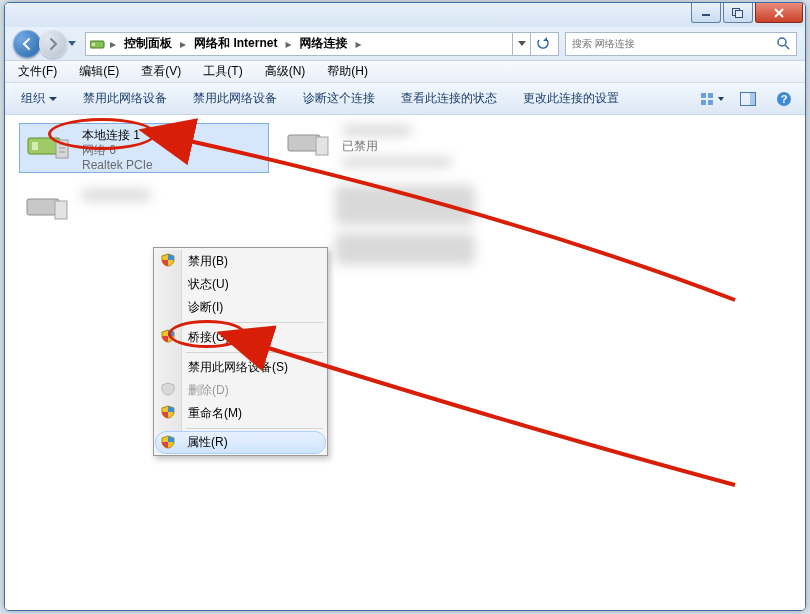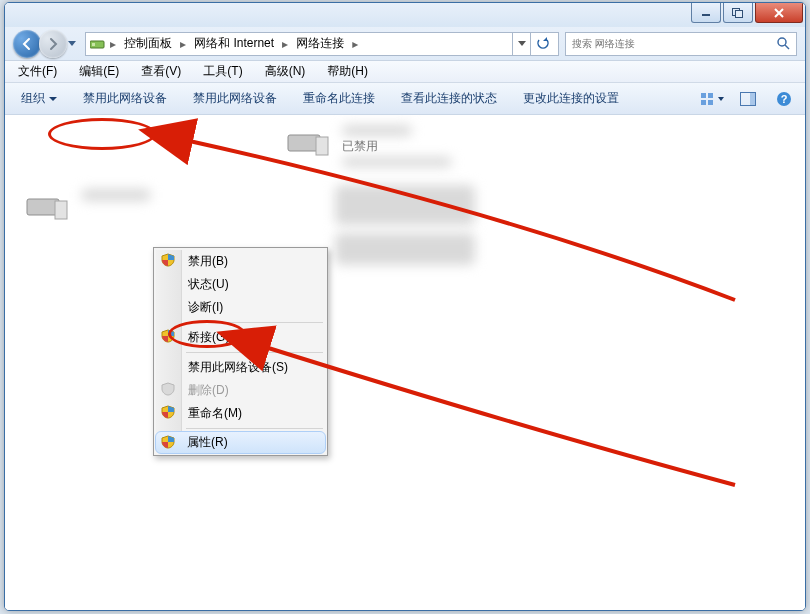--- a/index.html
+++ b/index.html
@@ -17,21 +17,21 @@
 
   
   .addrrow { height:34px; display:flex; align-items:center; gap:6px; padding:0 8px; background:linear-gradient(#e8f0fa,#dfeaf7); border-bottom:1px solid #c8d4e3; }
   .navbtns { display:flex; align-items:center; }
   .navcircle { width:28px; height:28px; border-radius:50%; background:radial-gradient(circle at 30% 30%, #6fa9e4, #2563a5); display:flex; align-items:center; justify-content:center; box-shadow:inset 0 0 2px rgba(255,255,255,.8), 0 1px 2px rgba(0,0,0,.3); margin-right:-2px; }
   .navcircle.fwd { background:radial-gradient(circle at 30% 30%, #e2e8ef, #b7c1cd); }
   .navdrop { width:14px; height:22px; display:flex; align-items:center; justify-content:center; }
 
   .breadcrumb { flex:1; height:24px; background:#fff; border:1px solid #a9b8cc; display:flex; align-items:center; padding:0 4px; gap:2px; }
   .bc-icon { width:16px; height:16px; display:flex; align-items:center; justify-content:center; }
-  .bc-item { padding:16px 4px; height:28px; display:flex; align-items:center; }
+  .bc-item { padding:16px 4px; height:28px; display:flex; align-items:center;font-weight:bold; }
   .bc-sep { color:#666; padding:0 2px; }
   .bc-tail { flex:1; }
   .bc-ctrl { display:flex; align-items:center; }
   .bc-dd { width:18px; height:22px; border-left:1px solid #a9b8cc; display:flex; align-items:center; justify-content:center; }
   .bc-ref { width:24px; height:22px; border-left:1px solid #a9b8cc; display:flex; align-items:center; justify-content:center; }
 
   .searchbox { width:232px; height:24px; background:#fff; border:1px solid #a9b8cc; display:flex; align-items:center; padding:0 4px; color:#777; }
   .searchbox .sicon { width:16px; height:16px; }
   .searchbox input { border:none; outline:none; flex:1; font-size:10px; background:transparent; }
 
@@ -57,21 +57,21 @@
   .item .l2, .item .l3 { color:#6b6b6b; }
 
   
   .blurblob { position:absolute; background:#d9d9d9; filter:blur(6px); border-radius:6px; }
 
   
   .ctxmenu { position:absolute; left:148px; top:132px; width:175px; background:#f4f4f4; border:1px solid #9a9a9a; box-shadow:2px 3px 6px rgba(0,0,0,.25); padding:2px; }
   .ctxmenu .gutter { position:absolute; left:2px; top:2px; bottom:2px; width:26px; background:linear-gradient(to right,#f1f1f1,#e6e6e6); border-right:1px solid #d9d9d9; }
   .ctx-item { position:relative; height:23px; display:flex; align-items:center; padding-left:32px; }
   .ctx-item.disabled { color:#9b9b9b; }
-  .ctx-item.hover { background:linear-gradient(#e7f1fe,#cfe4fb); border:1px solid #aecff7; border-radius:6px; margin:-1px; padding-left:31px; }
+  .ctx-item.hover { background:linear-gradient(#e7f1fe,#cfe4fb); border:1px solid #aecff7; border-radius:11px; margin:-1px; padding-left:31px; }
   .ctx-sep { height:1px; margin:3px 2px 3px 30px; background:#d4d4d4; }
   .ctx-icon { position:absolute; left:5px; top:3px; width:16px; height:16px; }
 
   .shield { width:14px; height:14px; display:inline-block; }
 
   
   .redcircle { position:absolute; border:3px solid #d81e06; border-radius:50%; pointer-events:none; }
   .arrow-svg { position:absolute; left:0; top:0; pointer-events:none; }
 
   
@@ -174,21 +174,21 @@
       <span class="mi">帮助(H)</span>
     </div>
 
     <div class="toolbar">
       <span class="tb-item org">
         <span>组织</span>
         <span class="dd-caret"></span>
       </span>
       <span class="tb-item">禁用此网络设备</span>
       <span class="tb-item">禁用此网络设备</span>
-      <span class="tb-item">重命名此连接</span>
+      <span class="tb-item">诊断这个连接</span>
       <span class="tb-item">查看此连接的状态</span>
       <span class="tb-item">更改此连接的设置</span>
       <span class="tb-spacer"></span>
       <span class="tb-icon">
         <svg width="16" height="14">
             <rect x="1" y="1" width="5" height="5" fill="#6aa0de"></rect>
             <rect x="8" y="1" width="5" height="5" fill="#6aa0de"></rect>
             <rect x="1" y="8" width="5" height="5" fill="#6aa0de"></rect>
             <rect x="8" y="8" width="5" height="5" fill="#6aa0de"></rect>
           </svg>
@@ -205,20 +205,37 @@
       <span class="tb-icon">
         <svg width="16" height="16">
             <circle cx="8" cy="8" r="7" fill="#3d8bd6"></circle>
             <text x="8" y="12" text-anchor="middle" fill="#fff" font-size="11" font-weight="bold">?</text>
           </svg>
       </span>
     </div>
 
     <div class="content">
 
+      <div class="item sel" style="left:14px; top:8px;">
+        <div class="icon">
+          <svg class="nic" width="48" height="34">
+            <rect x="2" y="4" width="32" height="16" rx="2" fill="#9ecb66" stroke="#5e8f2e"></rect>
+            <rect x="6" y="8" width="6" height="8" fill="#d4ecb1"></rect>
+            <rect x="30" y="6" width="12" height="18" fill="#d7d7d7" stroke="#9a9a9a"></rect>
+            <line x1="33" y1="10" x2="39" y2="10" stroke="#9a9a9a"></line>
+            <line x1="33" y1="14" x2="39" y2="14" stroke="#9a9a9a"></line>
+            <line x1="33" y1="18" x2="39" y2="18" stroke="#9a9a9a"></line>
+          </svg>
+        </div>
+        <div class="labels">
+          <span class="l1">本地连接 1</span>
+          <span class="l2">网络 6</span>
+          <span class="l3">Realtek PCIe</span>
+        </div>
+      </div>
 
       <div class="item" style="left:275px; top:6px;">
         <div class="icon">
           <svg class="nic" width="48" height="34">
             <rect x="2" y="4" width="32" height="16" rx="2" fill="#c8c8c8" stroke="#8f8f8f"></rect>
             <rect x="30" y="6" width="12" height="18" fill="#e3e3e3" stroke="#a5a5a5"></rect>
           </svg>
         </div>
         <div class="labels">
           <div class="blurblob" style="position:relative; width:70px; height:12px; margin-bottom:3px;"></div>

